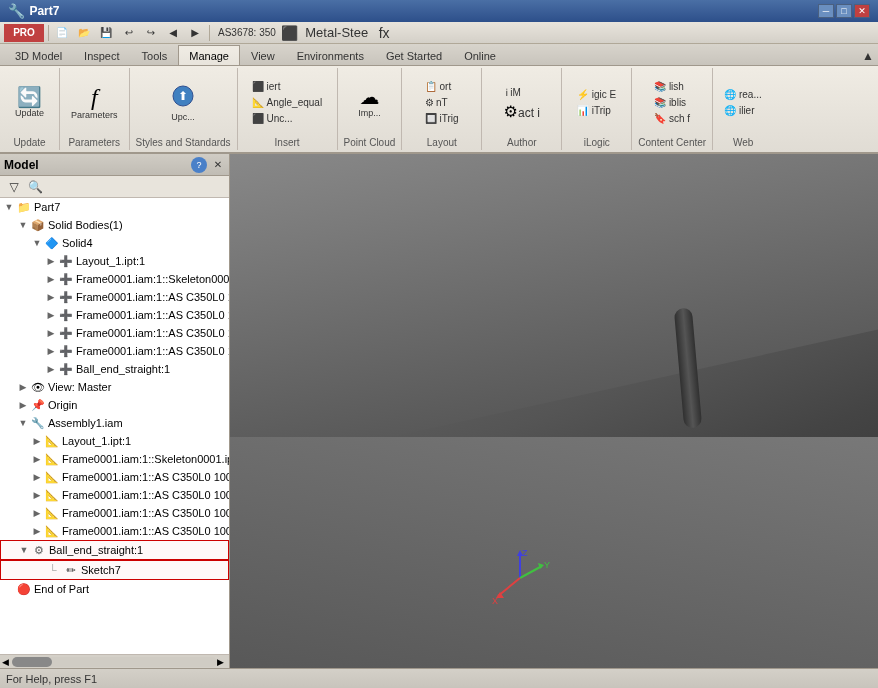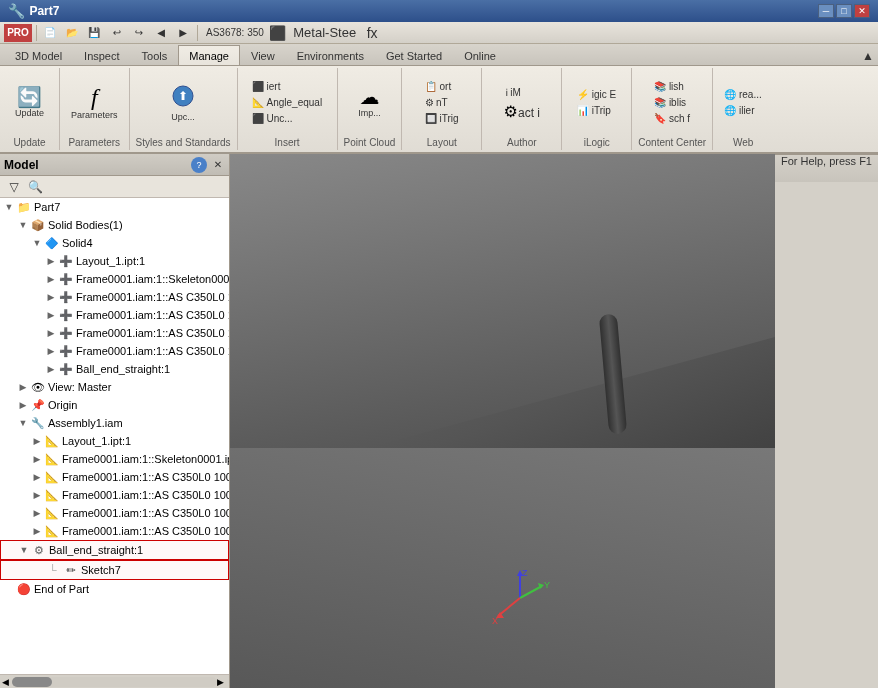--- a/index.html
+++ b/index.html
@@ -173,25 +173,25 @@
     .axis-indicator {
       position: absolute;
       bottom: 60px;
       left: 260px;
       width: 60px;
       height: 60px;
     }
 
     
     .status-bar {
-      height: 28px;
+      height: 20px;
       background: linear-gradient(to bottom, #d4d0c8, #c8c4bc);
       border-top: 1px solid #a0988c;
       display: flex;
-      align-items: flex-start;
+      align-items: center;
       padding: 0 6px;
       font-size: 11px;
       color: #333;
     }
 
     
     .scroll-area {
       height: 14px;
       background: #d4d0c8;
       border-top: 1px solid #c0b8b0;
@@ -209,21 +209,21 @@
     
     .icon-yellow { color: #c8a020; }
     .icon-blue { color: #2060c0; }
     .icon-gray { color: #606060; }
     .icon-red { color: #c02020; }
     .icon-green { color: #208020; }
 
     
     .content-area {
       display: flex;
-      flex-direction: row;
+      flex-direction: column;
       height: calc(688px - 22px - 22px - 22px - 88px);
     }
     .viewport-area {
       display: flex;
       flex: 1;
       overflow: hidden;
     }
 
     .panel-close-btn {
       width: 14px; height: 14px;
@@ -289,21 +289,21 @@
     <span style="font-size:12px;font-weight:bold;">Part7</span>
   </div>
   <div class="title-bar-controls">
     <div class="title-btn">─</div>
     <div class="title-btn">□</div>
     <div class="title-btn" style="background:#c04040;">✕</div>
   </div>
 </div>
 
 <div class="quick-access">
-  <div class="qa-btn" style="background:#c04040;color:white;font-weight:bold;width:28px;">PRO</div>
+  <div class="qa-btn" style="background:#c04040;color:white;font-weight:bold;width:40px;">PRO</div>
   <div class="qa-separator"></div>
   <div class="qa-btn">📄</div>
   <div class="qa-btn">📂</div>
   <div class="qa-btn">💾</div>
   <div class="qa-btn">↩</div>
   <div class="qa-btn">↪</div>
   <div class="qa-btn">◀</div>
   <div class="qa-btn">▶</div>
   <div class="qa-separator"></div>
   <span style="font-size:10px;color:#333;padding:0 4px;">AS3678: 350</span>

